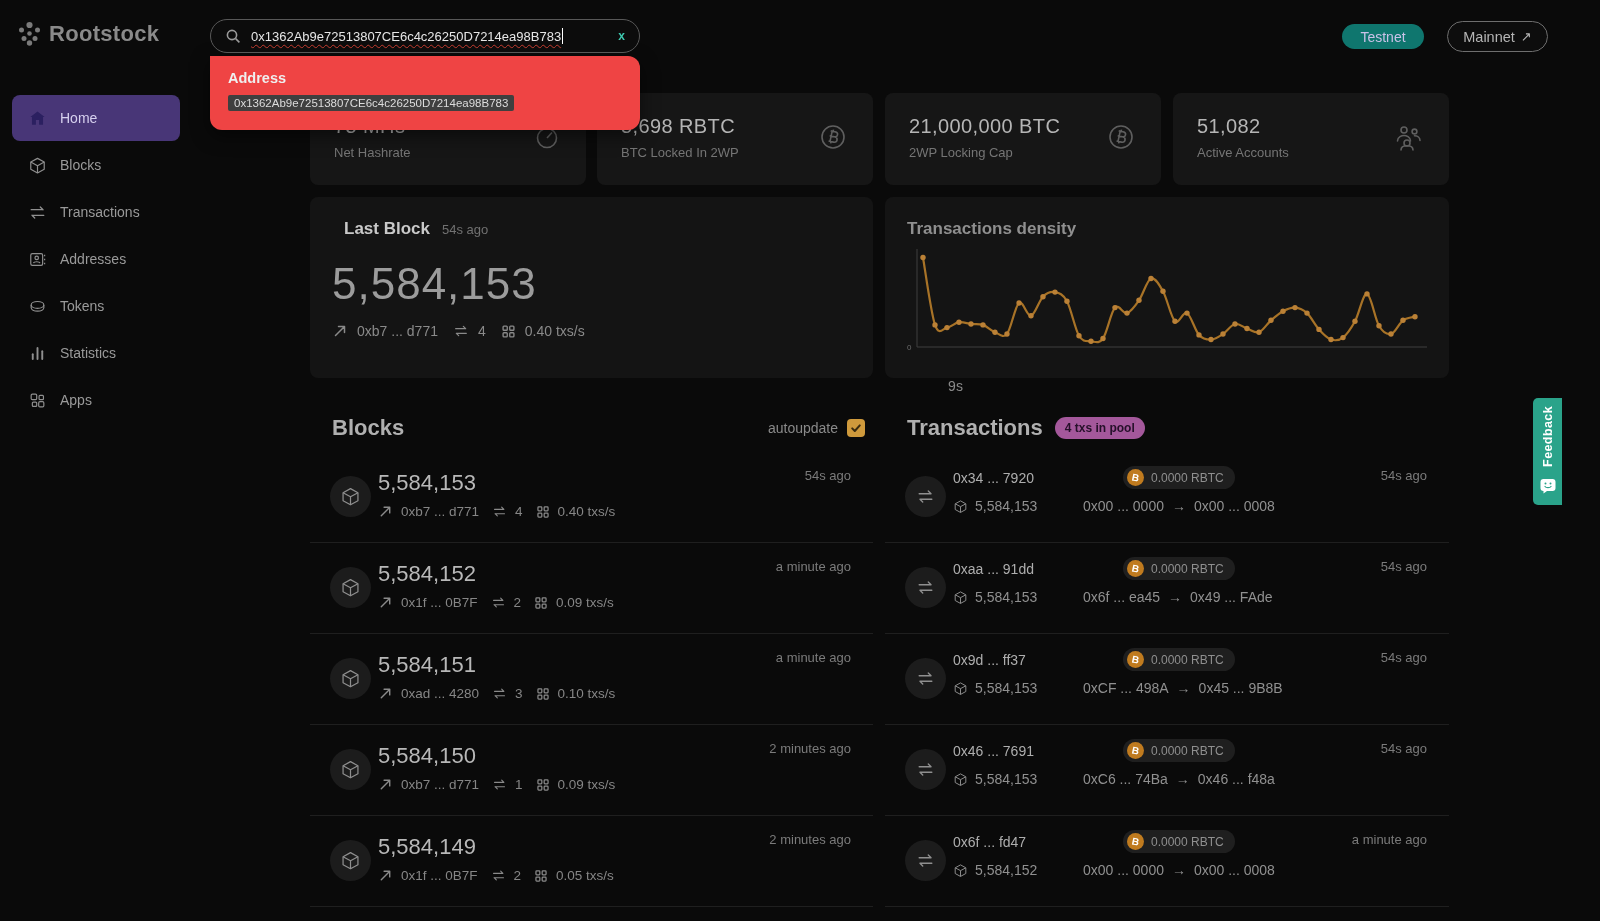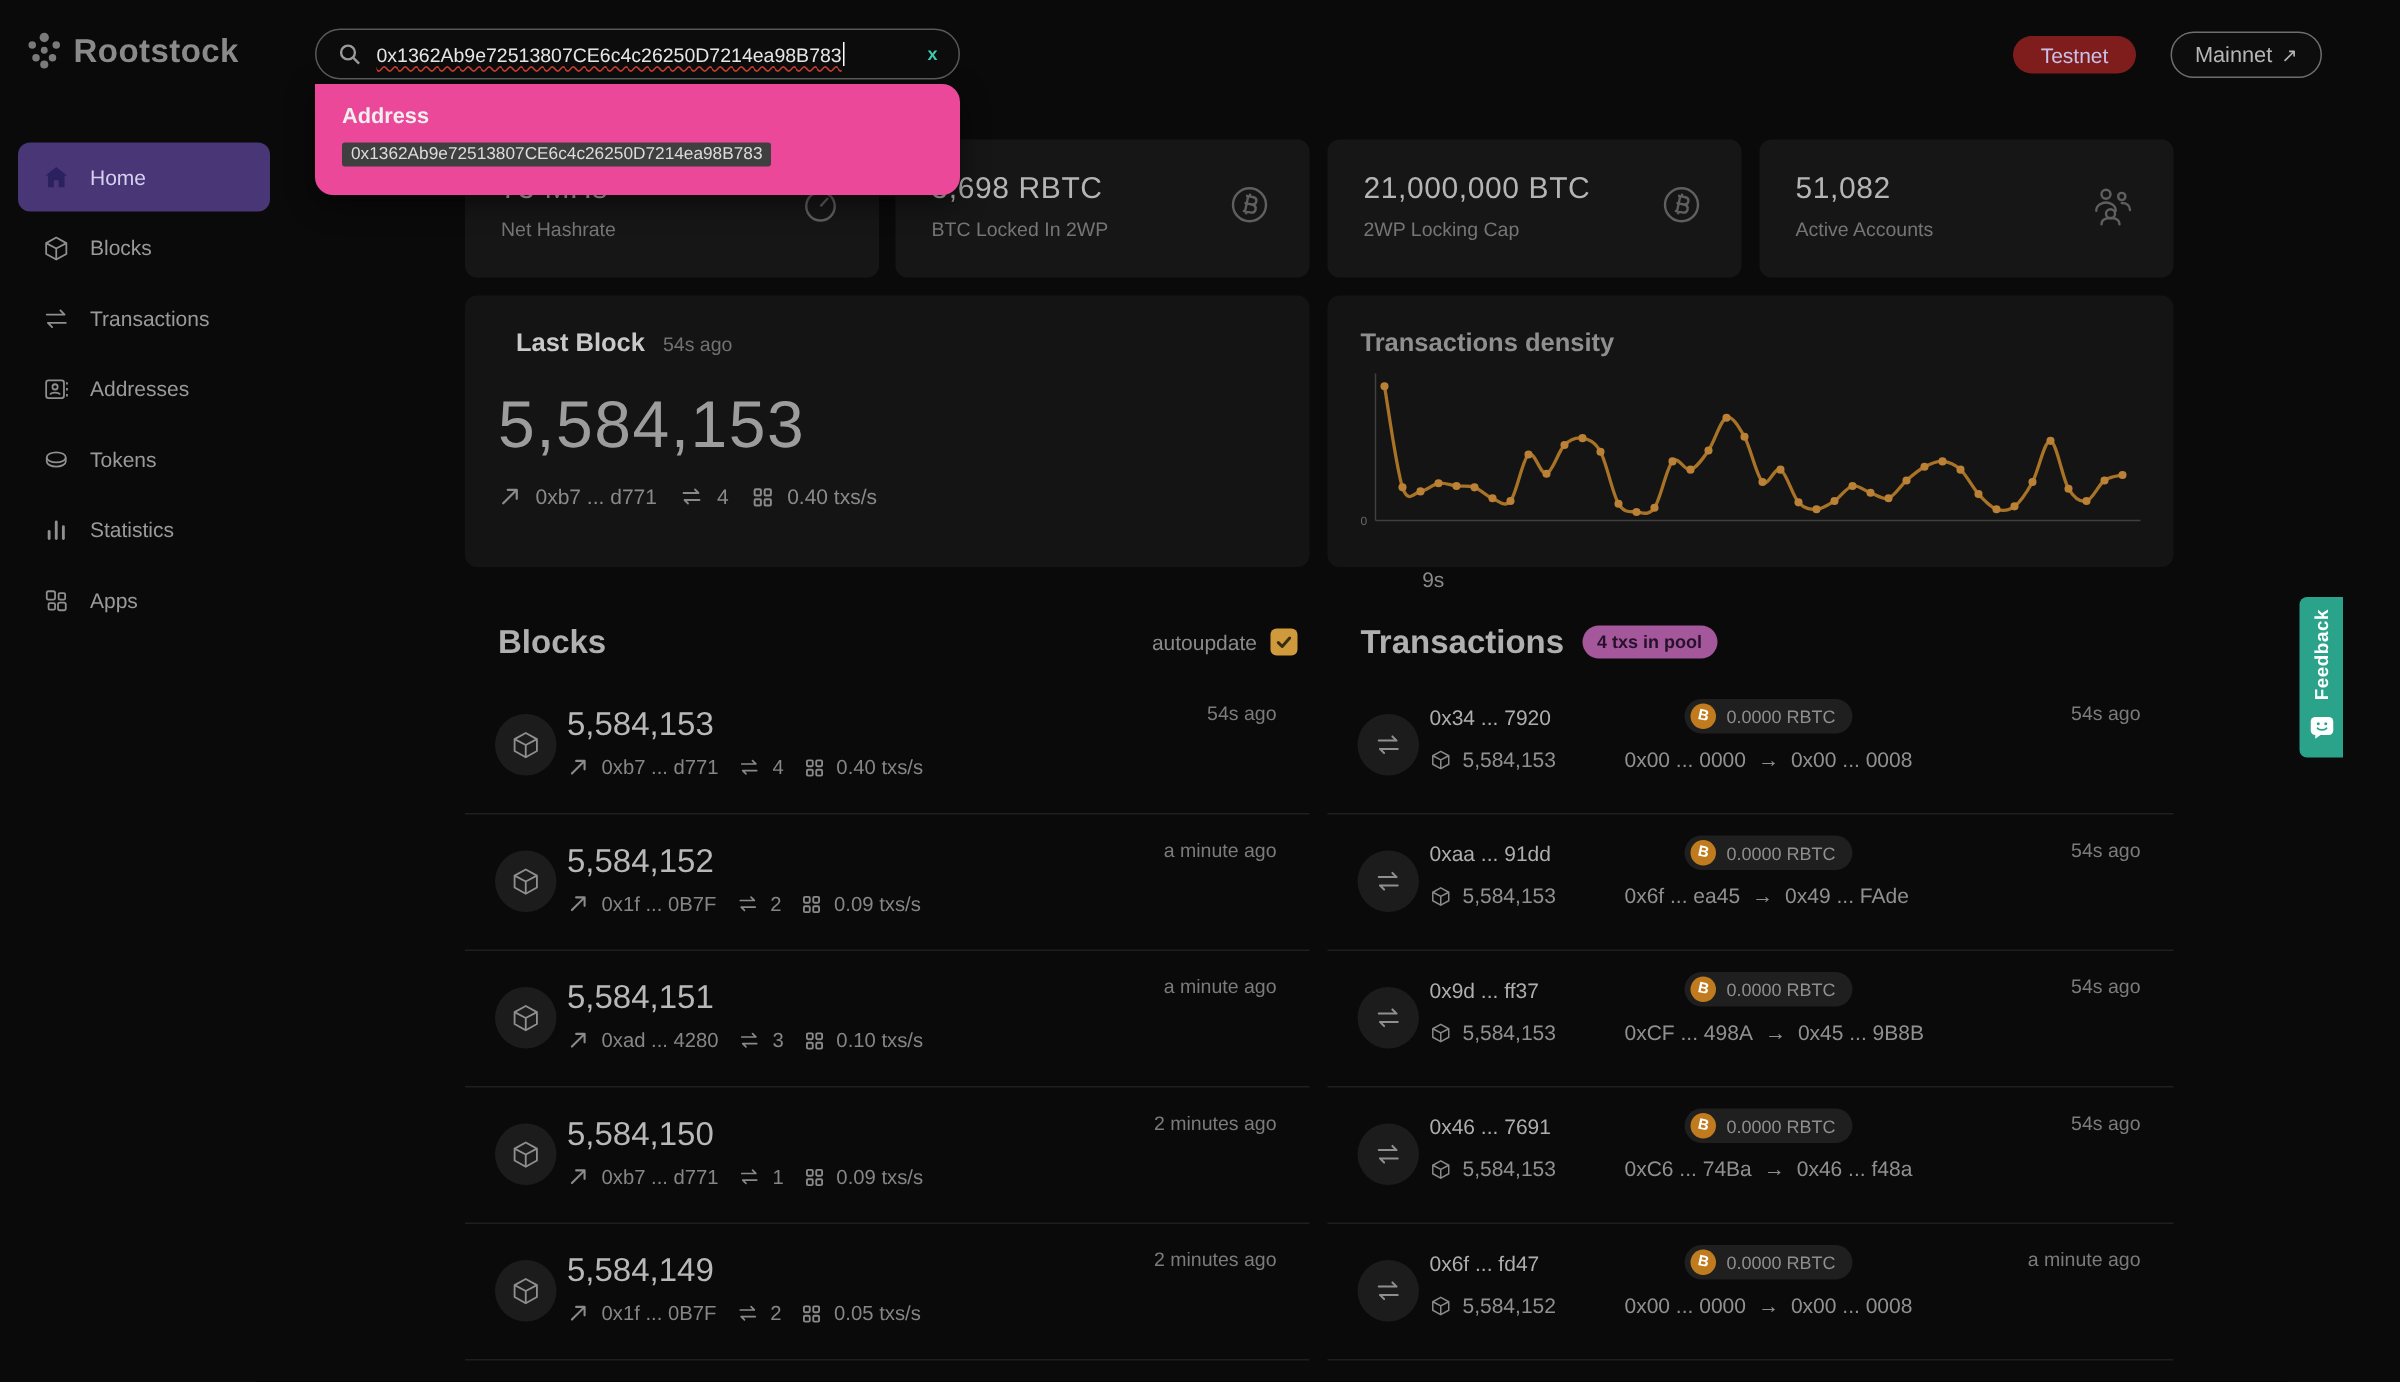--- a/index.html
+++ b/index.html
@@ -18,31 +18,31 @@
   }
   .search-text {
     margin-left:10px; font-size:13px; color:#e6e6e6; white-space:nowrap;
     text-decoration:underline; text-decoration-style:wavy; text-decoration-color:#c43c30;
     text-decoration-thickness:1px; text-underline-offset:3px;
   }
   .caret { width:1px; height:16px; background:#fff; margin-left:1px; }
   .clear-btn { margin-left:auto; color:#3ec9b0; font-size:12px; font-weight:700; cursor:pointer; }
   .suggest {
     position:absolute; left:210px; top:56px; width:430px; height:74px; z-index:44;
-    background:#ec4899; border-radius:0 0 12px 12px; border-top-right-radius:12px;
+    background:#ef4444; border-radius:0 0 12px 12px; border-top-right-radius:12px;
     padding:14px 18px 12px; box-shadow:0 6px 18px rgba(0,0,0,.5);
   }
   .suggest-title { font-size:14.5px; font-weight:700; color:#efefef; }
   .suggest-item {
     display:inline-block; margin-top:9px; background:#3f3f3f; color:#dcdcdc;
     font-size:11.5px; padding:2px 6px; border-radius:2px; cursor:pointer;
   }
   .pill-testnet {
     position:absolute; left:1342px; top:24px; width:82px; height:25px; border-radius:13px;
-    background:#7f1d1d; color:#c9c2e8; font-size:14px; display:flex; align-items:center;
+    background:#0f766e; color:#c9c2e8; font-size:14px; display:flex; align-items:center;
     justify-content:center; cursor:pointer;
   }
   .pill-mainnet {
     position:absolute; left:1447px; top:21px; width:101px; height:31px; border-radius:16px;
     border:1px solid #6e6e6e; color:#b5b5b5; font-size:14.5px; display:flex; align-items:center;
     justify-content:center; gap:6px; cursor:pointer; background:#0d0d0d;
   }
   
   .sidebar { position:absolute; left:12px; top:95px; width:168px; display:flex; flex-direction:column; gap:1px; }
   .side-item {

